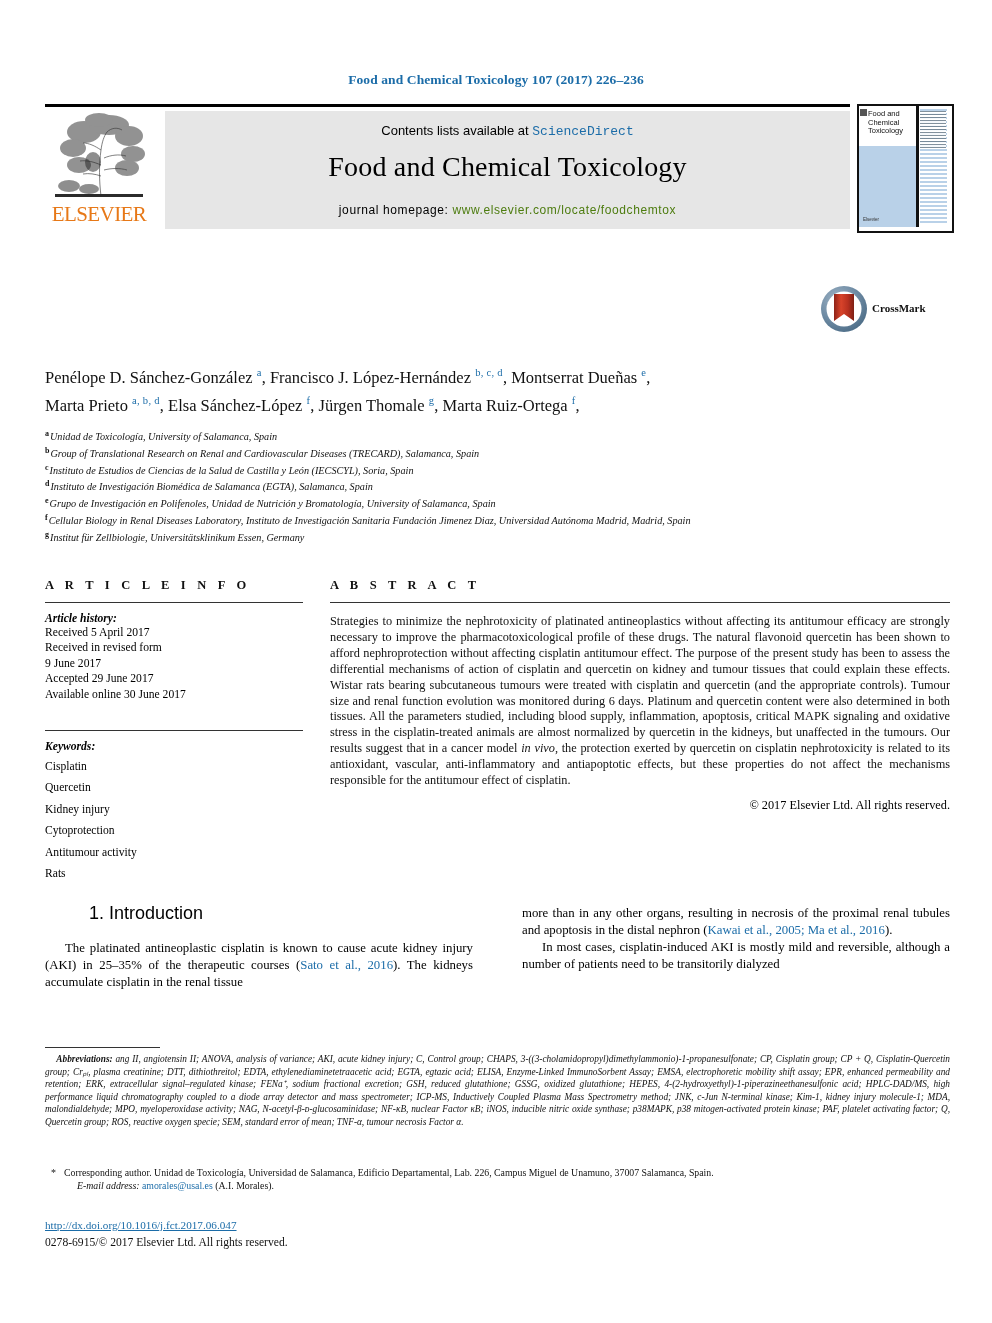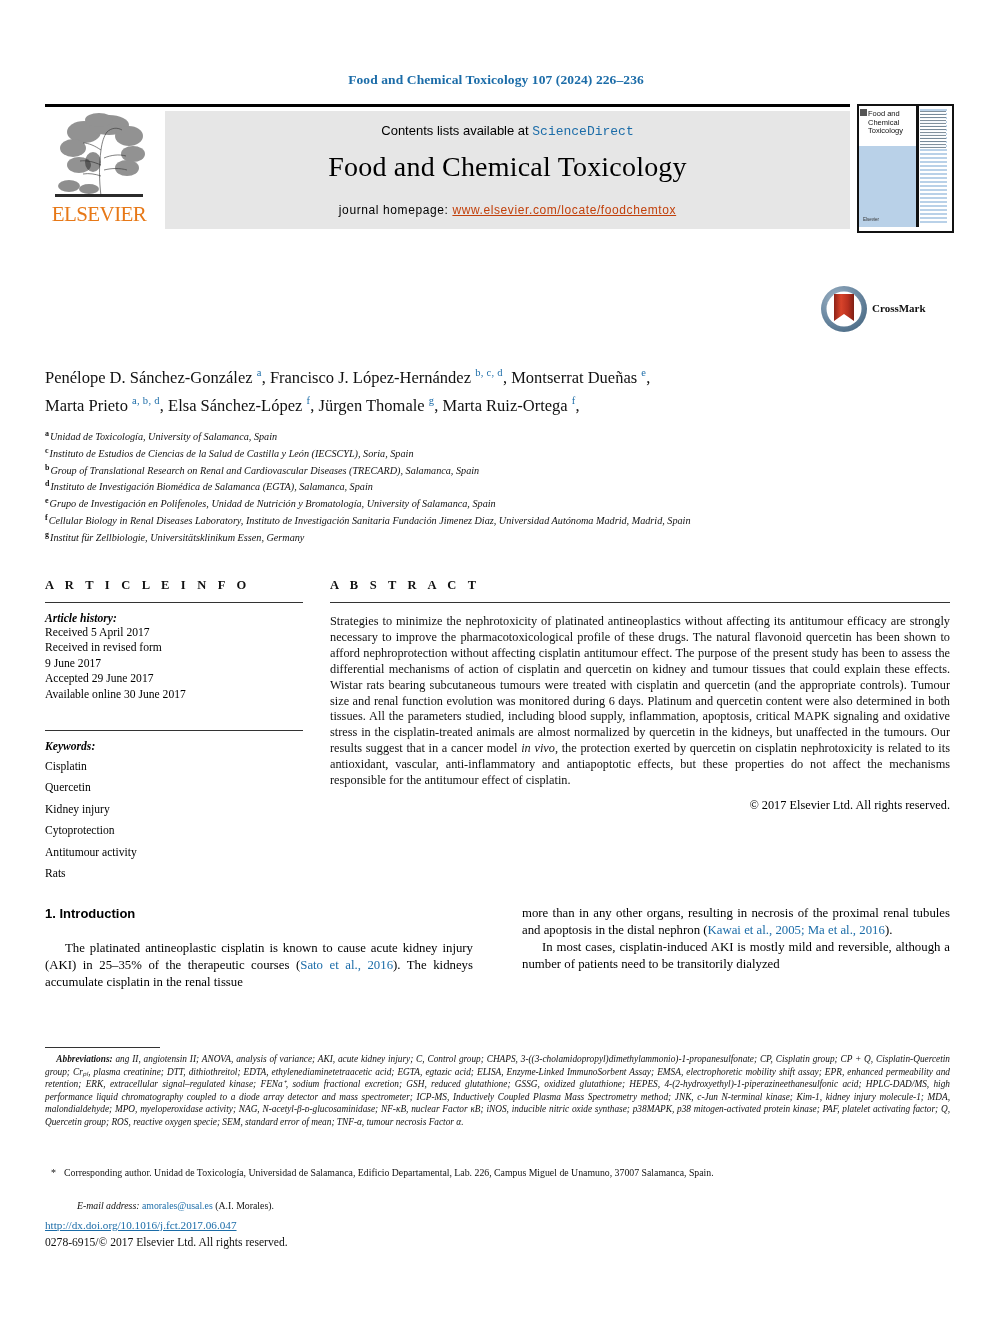--- a/index.html
+++ b/index.html
@@ -103,21 +103,21 @@
   }
   .banner-homepage {
     position: absolute;
     left: 0; top: 92px;
     width: 685px;
     text-align: center;
     font-size: 12px;
     font-family: "Liberation Sans", sans-serif;
     letter-spacing: 0.6px;
   }
-  .banner-homepage .url { color: #c2410c; text-decoration: underline; }
+  .banner-homepage .url { color: #4d7c0f; }
 
   
   .cover {
     position: absolute;
     left: 812px; top: 0px;
     width: 93px;
     height: 125px;
     border: 2px solid #111;
     background: #ffffff;
     overflow: hidden;
@@ -342,23 +342,24 @@
     top: 0;
     width: 428px;
     font-size: 12.8px;
     line-height: 17px;
     text-align: justify;
   }
   .col-left { left: 0; }
   .col-right { left: 477px; }
   .intro-head {
     font-family: "Liberation Sans", sans-serif;
-    font-weight: bold;
-    font-size: 13px;
+    font-weight: normal;
+    font-size: 18px;
     margin-bottom: 18px;
+    margin-left: 44px;
   }
   .para { text-indent: 20px; }
   .para.no-indent { text-indent: 0; }
   .ref { color: #1b6ca8; }
 
   
   .footnote-rule {
     position: absolute;
     left: 45px; top: 1047px;
     width: 115px;
@@ -387,21 +388,20 @@
   .corresp .star {
     position: absolute;
     left: 6px; top: 0;
     font-size: 10px;
   }
   .corresp-body {
     margin-left: 19px;
   }
   .corresp-email {
     margin-left: 32px;
-    margin-top: 20px;
   }
   .corresp-email i { font-style: italic; }
   .email-link { color: #1b6ca8; }
 
   .doi {
     position: absolute;
     left: 45px; top: 1219px;
     font-size: 11.2px;
     color: #1b6ca8;
     text-decoration: underline;
@@ -411,21 +411,21 @@
     left: 45px; top: 1236px;
     font-size: 11.6px;
     color: #111;
   }
 </style>
 </head>
 <body>
 
 <div class="page">
 
-  <div class="running-head">Food and Chemical Toxicology 107 (2024) 226–236</div>
+  <div class="running-head">Food and Chemical Toxicology 107 (2017) 226–236</div>
 
   <div class="header-band">
     <div class="header-rule"></div>
 
     <div class="elsevier-logo">
       <div class="tree-box">
         <svg width="100" height="92" viewBox="0 0 100 92" xmlns="http://www.w3.org/2000/svg">
           <rect x="0" y="0" width="100" height="92" fill="#ffffff"></rect>
           <g stroke="#2b2b2b" stroke-width="0.7" fill="none" opacity="0.85">
             <path d="M52 86 C50 70 50 54 52 40 C53 32 55 26 58 22"></path>
@@ -516,22 +516,22 @@
     <div>
       <span>Penélope D. Sánchez-González </span><span class="sup">a</span><span>, Francisco J. López-Hernández </span><span class="sup">b, c, d</span><span>, Montserrat Dueñas </span><span class="sup">e</span><span>,</span>
     </div>
     <div>
       <span>Marta Prieto </span><span class="sup">a, b, d</span><span>, Elsa Sánchez-López </span><span class="sup">f</span><span>, Jürgen Thomale </span><span class="sup">g</span><span>, Marta Ruiz-Ortega </span><span class="sup">f</span><span>,</span>
     </div>
   </div>
 
   <div class="affils">
     <div><span class="affil-mark">a</span><span>Unidad de Toxicología, University of Salamanca, Spain</span></div>
+    <div><span class="affil-mark">b</span><span>Group of Translational Research on Renal and Cardiovascular Diseases (TRECARD), Salamanca, Spain</span></div>
     <div><span class="affil-mark">c</span><span>Instituto de Estudios de Ciencias de la Salud de Castilla y León (IECSCYL), Soria, Spain</span></div>
-    <div><span class="affil-mark">b</span><span>Group of Translational Research on Renal and Cardiovascular Diseases (TRECARD), Salamanca, Spain</span></div>
     <div><span class="affil-mark">d</span><span>Instituto de Investigación Biomédica de Salamanca (EGTA), Salamanca, Spain</span></div>
     <div><span class="affil-mark">e</span><span>Grupo de Investigación en Polifenoles, Unidad de Nutrición y Bromatología, University of Salamanca, Spain</span></div>
     <div><span class="affil-mark">f</span><span>Cellular Biology in Renal Diseases Laboratory, Instituto de Investigación Sanitaria Fundación Jimenez Diaz, Universidad Autónoma Madrid, Madrid, Spain</span></div>
     <div><span class="affil-mark">g</span><span>Institut für Zellbiologie, Universitätsklinikum Essen, Germany</span></div>
   </div>
 
   <div class="info-col">
     <div class="sec-head">A R T I C L E   I N F O</div>
     <div class="hr-thin"></div>
     <div class="hist-title">Article history:</div>

